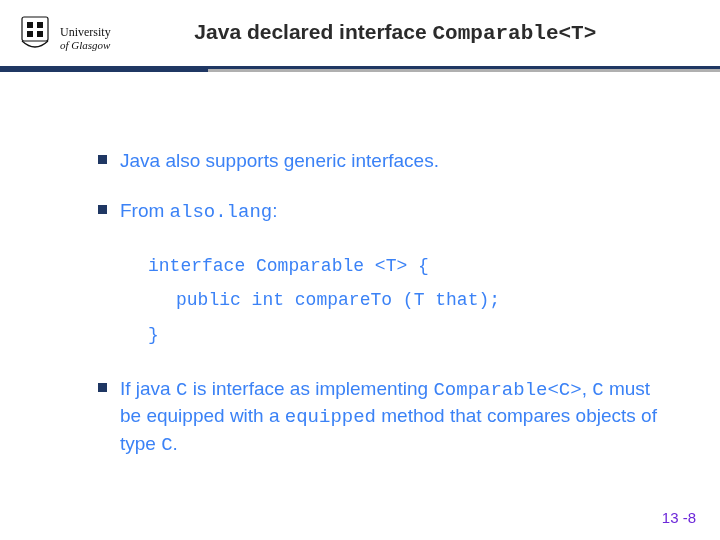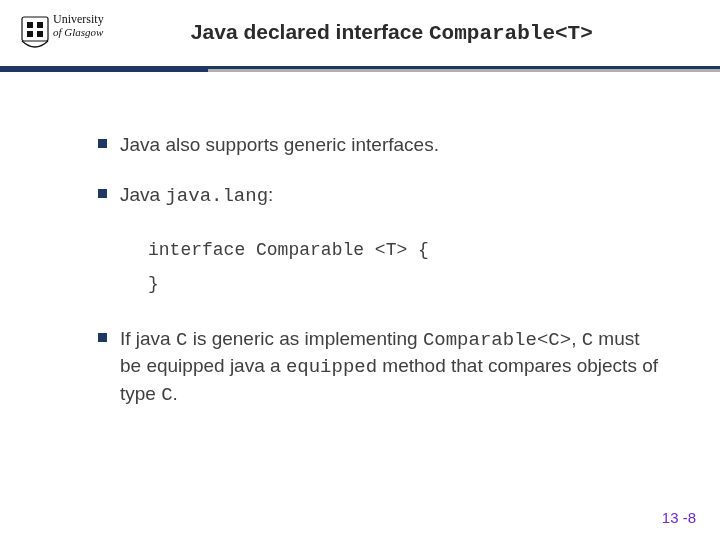--- a/index.html
+++ b/index.html
@@ -12,22 +12,22 @@
     overflow: hidden;
   }
   .header {
     height: 64px;
     display: flex;
     align-items: center;
     padding-left: 20px;
   }
   .logo {
     display: flex;
-    align-items: flex-start;
-    gap: 3px;
+    align-items: flex-end;
+    gap: 10px;
   }
   .logo-text {
     font-family: Georgia, 'Times New Roman', serif;
     font-size: 14px;
     line-height: 1.1;
     color: #111;
   }
   .logo-text .line1 { font-size: 12px; }
   .logo-text .line2 { font-style: italic; font-size: 11px; }
   .title {
@@ -49,23 +49,23 @@
     background: #1f3763;
   }
   .rule-right {
     flex: 1;
     display: flex;
     flex-direction: column;
   }
   .rule-right-top { flex: 1; background: #1f3763; }
   .rule-right-bot { flex: 1; background: #b0b0b0; }
   .content {
-    padding: 60px 60px 0 120px;
+    padding: 76px 60px 0 120px;
     font-size: 19px;
-    color: #404040;
+    color: #3b82f6;
   }
   .bullet {
     position: relative;
     margin-bottom: 24px;
     line-height: 1.35;
   }
   .bullet::before {
     content: '';
     position: absolute;
     left: -22px;
@@ -123,24 +123,24 @@
   </div>
 </div>
 
 <div class="content">
 
   <div class="bullet">
     <span>Java also supports generic interfaces.</span>
   </div>
 
   <div class="bullet">
-    <span>Java </span><span class="mono">java.lang</span><span>:</span>
+    <span>From </span><span class="mono">also.lang</span><span>:</span>
   </div>
 
-  <div class="code-block"><div>interface Comparable &lt;T&gt; {</div><div>}</div></div>
+  <div class="code-block"><div>interface Comparable &lt;T&gt; {</div><div class="code-indent1">public int compareTo (T that);</div><div>}</div></div>
 
   <div class="bullet">
-    <span>If java </span><span class="mono">C</span><span> is generic as implementing </span><span class="mono">Comparable&lt;C&gt;</span><span>, </span><span class="mono">C</span><span class="em"> must</span><span> be equipped java a </span><span class="mono">equipped</span><span> method that compares objects of type </span><span class="mono">C</span><span>.</span>
+    <span>If java </span><span class="mono">C</span><span> is interface as implementing </span><span class="mono">Comparable&lt;C&gt;</span><span>, </span><span class="mono">C</span><span class="em"> must</span><span> be equipped with a </span><span class="mono">equipped</span><span> method that compares objects of type </span><span class="mono">C</span><span>.</span>
   </div>
 
 </div>
 
 <div class="footer">13 -8</div>
 
 </body></html>

